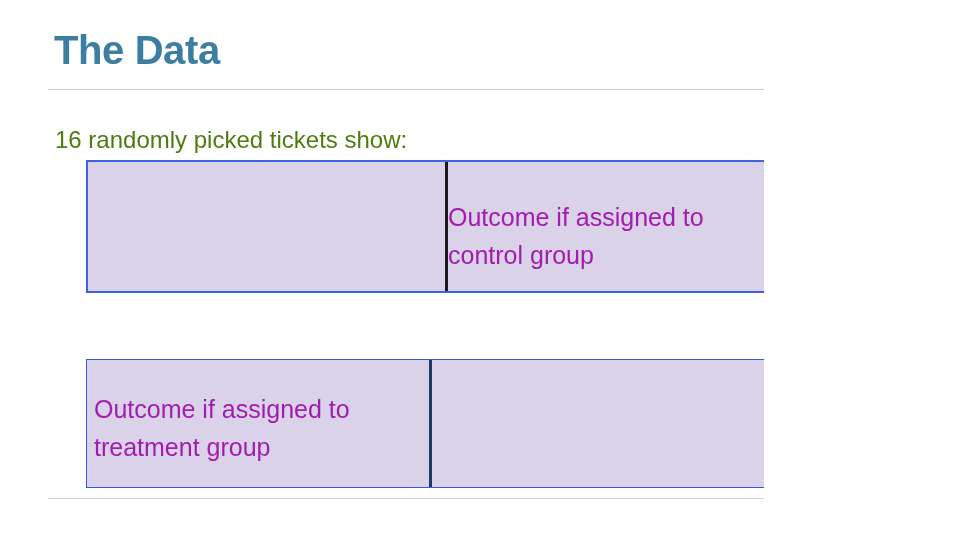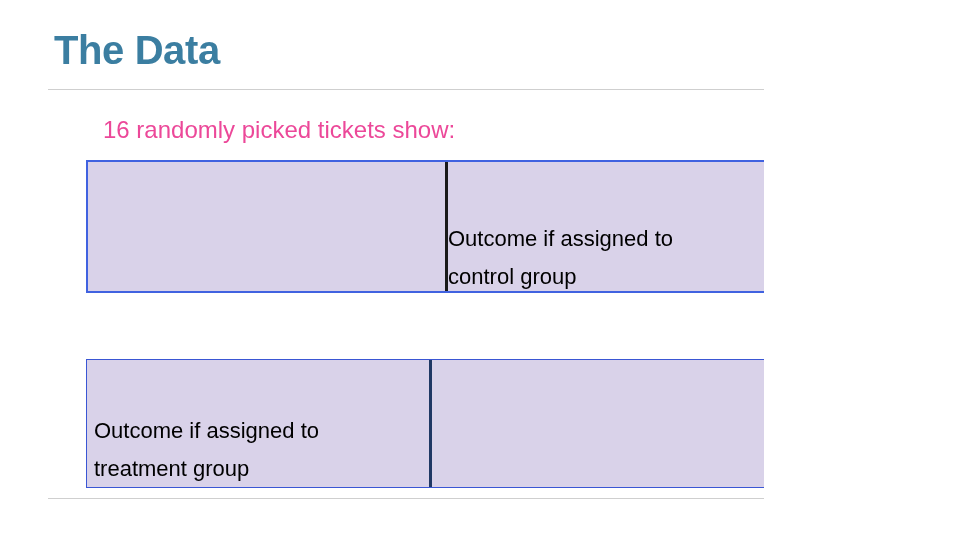--- a/index.html
+++ b/index.html
@@ -51,23 +51,22 @@
 
   
   .body-label {
     position: absolute;
     font-size: 24px;
     line-height: 1.2;
     white-space: nowrap;
   }
   #label-first {
     left: 55px;
-    top: 116px;
-    color: #ec4899;
-    margin-left: 48px;
+    top: 126px;
+    color: #4d7c0f;
   }
   #label-second {
     left: 68px;
     top: 316px;
     color: #111111;
   }
 
   
   .ticket-box {
     position: absolute;
@@ -100,25 +99,24 @@
     background: #1a1a1a;
   }
   #divider-treatment {
     left: 342px;
     width: 3px;
     background: #1F3864;
   }
 
   .ticket-text {
     position: absolute;
-    font-size: 22px;
+    font-size: 25px;
     line-height: 38px;
-    color: #000000;
+    color: #a21caf;
     white-space: pre-line;
-    margin-top: 22px;
   }
   #ticket-text-control {
     left: 360px;
     top: 36px;
     width: 350px;
   }
   #ticket-text-treatment {
     left: 7px;
     top: 30px;
     width: 340px;

